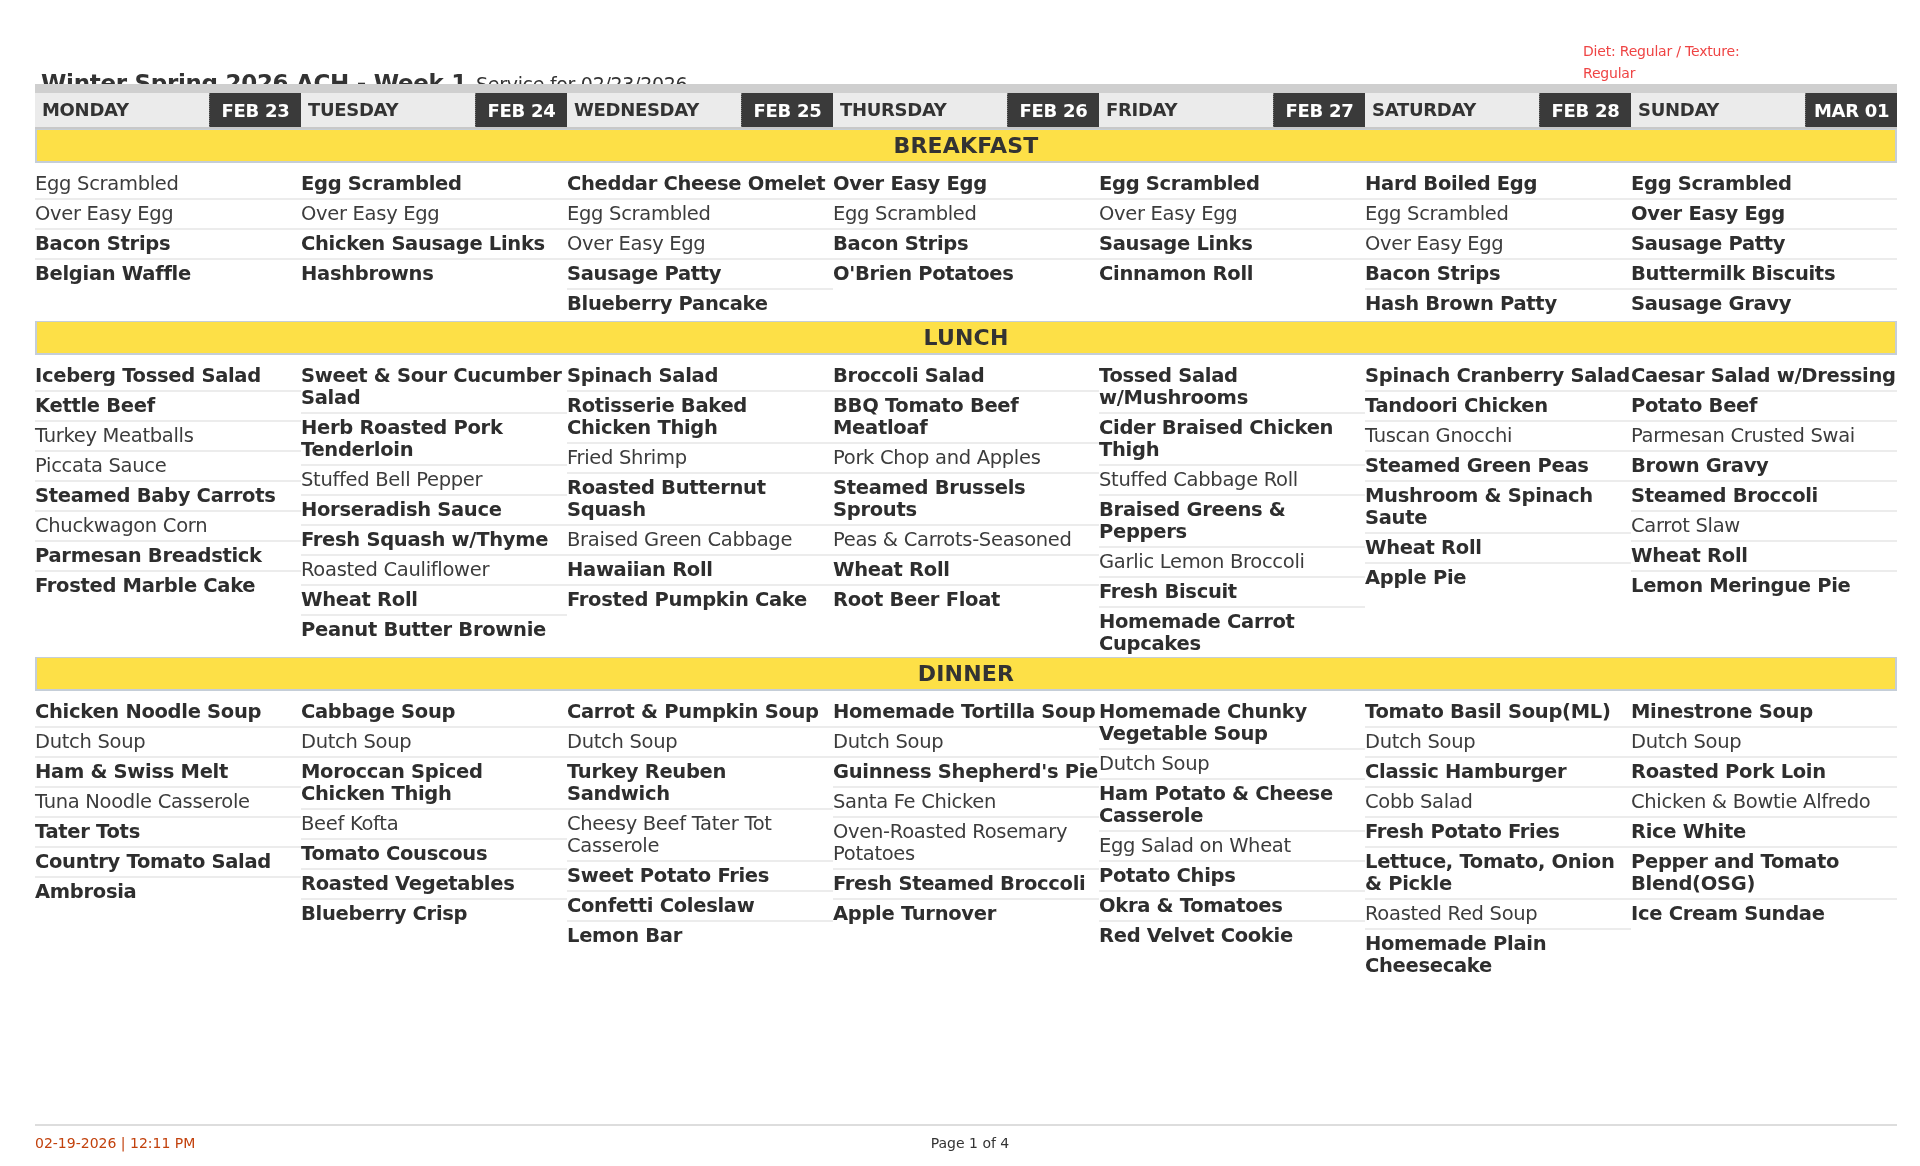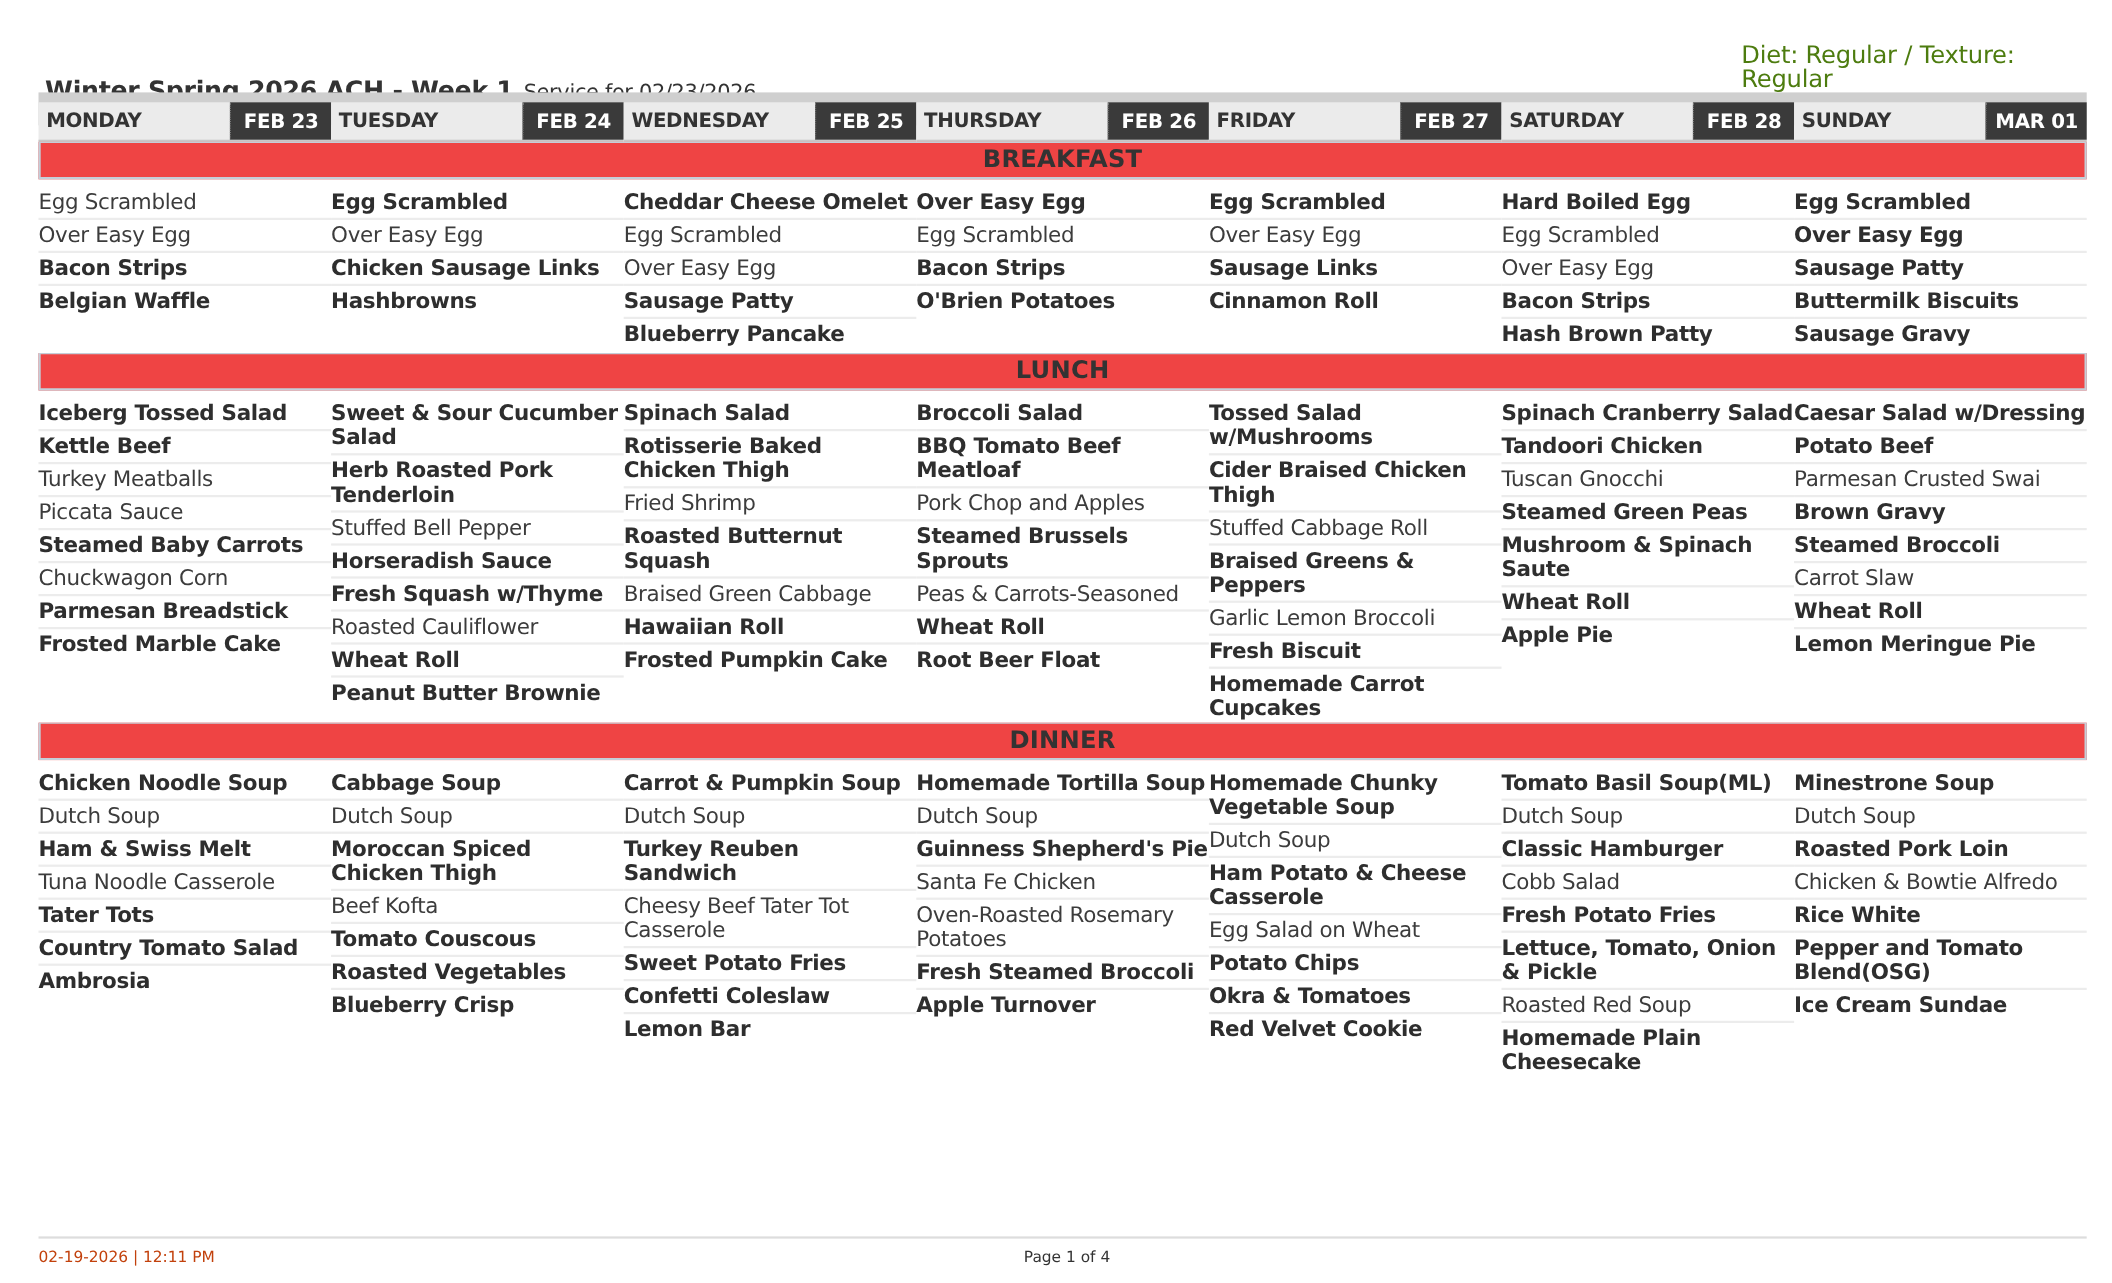--- a/index.html
+++ b/index.html
@@ -2,28 +2,28 @@
 <html><head>
 <meta charset="utf-8">
 <style>
   * { box-sizing: border-box; margin: 0; padding: 0; }
   html, body { width: 1920px; height: 1166px; background: #ffffff; overflow: hidden; }
   body { font-family: "DejaVu Sans", "Liberation Sans", sans-serif; color: #333333; position: relative; }
 
   .page-header { position: absolute; left: 41px; top: 38px; width: 1560px; height: 36px; white-space: nowrap; margin-top: 32px; }
   .page-title { font-size: 23px; font-weight: bold; color: #333333; letter-spacing: -0.3px; }
   .page-subtitle { font-size: 19px; font-weight: normal; color: #333333; margin-left: 4px; letter-spacing: -0.3px; }
-  .diet-info { position: absolute; left: 1583px; top: 40px; width: 300px; font-size: 22px; line-height: 22px; color: #4d7c0f; letter-spacing: -0.2px; }
+  .diet-info { position: absolute; left: 1583px; top: 40px; width: 300px; font-size: 14px; line-height: 22px; color: #ef4444; letter-spacing: -0.2px; }
 
   .week-bar { position: absolute; left: 35px; top: 84px; width: 1862px; height: 30px; background: #cfcfcf; padding-top: 9px; display: flex; }
   .day-head { position: relative; width: 266px; height: 36px; background: #ebebeb; display: flex; justify-content: space-between; align-items: stretch; border-bottom: 2px solid #c8c8c8; }
   .day-name { font-size: 18px; font-weight: bold; color: #333333; padding-left: 7px; line-height: 34px; letter-spacing: -0.3px; }
   .day-date { background: #3a3a3a; color: #ffffff; font-size: 18px; font-weight: bold; width: 92px; text-align: center; line-height: 36px; letter-spacing: -0.3px; border-left: 1px dotted #777; }
 
-  .meal-band { position: absolute; left: 35px; width: 1862px; height: 34px; background: #ef4444; border: 2px solid #c5ced8; border-top-width: 1px; text-align: center; font-size: 22px; font-weight: bold; line-height: 31px; color: #333333; letter-spacing: 0.2px; }
+  .meal-band { position: absolute; left: 35px; width: 1862px; height: 34px; background: #fde047; border: 2px solid #c5ced8; border-top-width: 1px; text-align: center; font-size: 22px; font-weight: bold; line-height: 31px; color: #333333; letter-spacing: 0.2px; }
 
   .meal-grid { position: absolute; left: 35px; width: 1862px; display: flex; align-items: flex-start; }
   .meal-col { width: 266px; display: flex; flex-direction: column; }
   .menu-item { font-size: 19.5px; line-height: 22px; padding-top: 3px; padding-bottom: 3px; border-bottom: 2px solid #ececec; color: #333333; letter-spacing: -0.3px; min-height: 28px; }
   .menu-item:last-child { border-bottom: none; }
   .menu-item.b { font-weight: bold; color: #2e2e2e; }
   .menu-item.n { font-weight: normal; color: #3c3c3c; }
 
   .footer-rule { position: absolute; left: 35px; top: 1124px; width: 1862px; height: 2px; background: #dddddd; }
   .footer-left { position: absolute; left: 35px; top: 1135px; font-size: 14px; color: #c2410c; }

